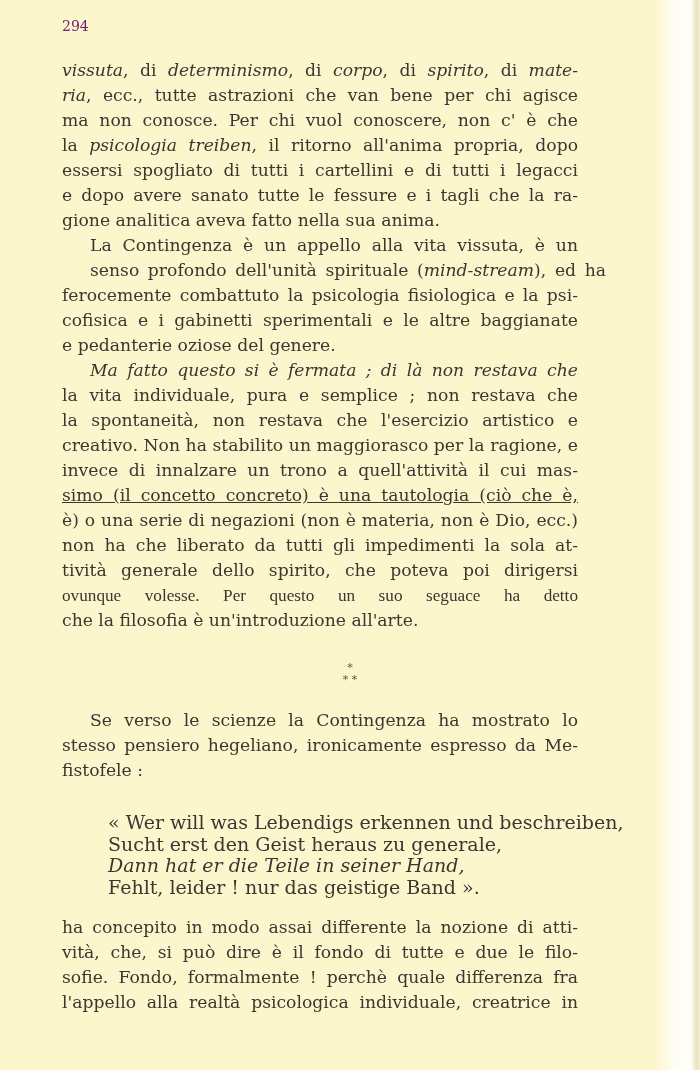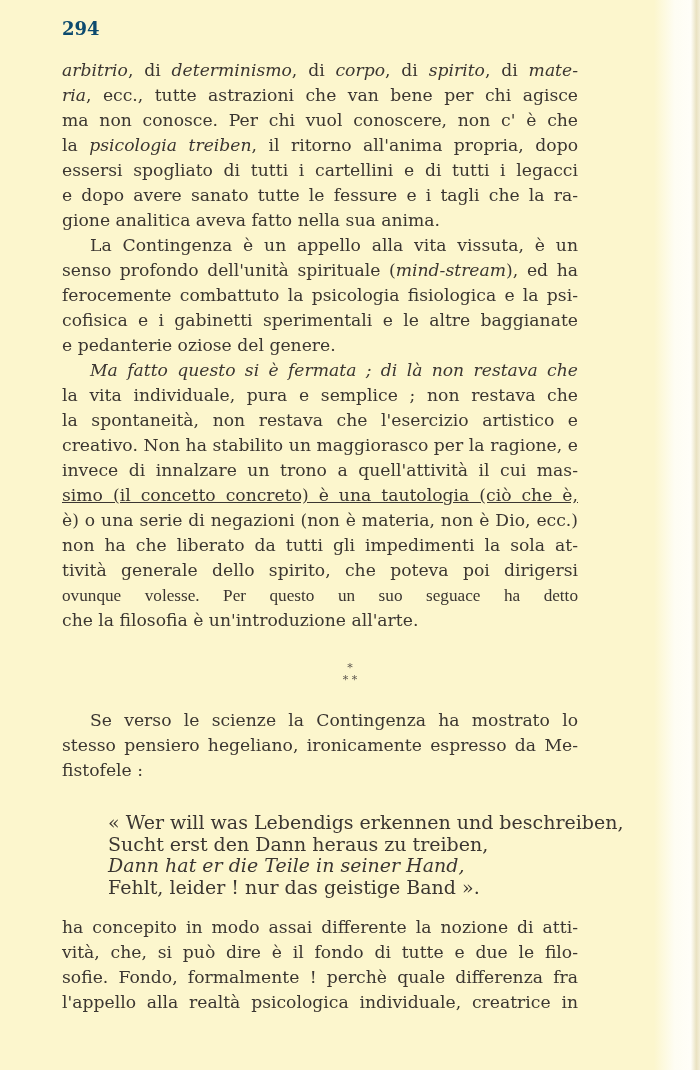--- a/index.html
+++ b/index.html
@@ -7,21 +7,21 @@
     width: 700px; height: 1070px; overflow: hidden; position: relative;
     background: #fcf6cd;
     font-family: "DejaVu Serif", "Liberation Serif", serif;
     color: #3b3631;
   }
   .gutter {
     position: absolute; top: 0; right: 0; width: 46px; height: 1070px;
     background: linear-gradient(to right, rgba(252,246,205,0) 0%, #fefdf3 45%, #fffef8 80%, #e9e2c2 92%, #f4efd8 100%);
   }
   .header { position: absolute; top: 18px; left: 62px; width: 516px; height: 20px; }
-  .page-number { position: absolute; left: 0; top: 0; font-size: 18px; color: #0c4a6e; font-weight: bold; }
+  .page-number { position: absolute; left: 0; top: 0; font-size: 14px; color: #701a75; }
   .running-head { position: absolute; left: 0; right: 0; top: 1px; text-align: center; font-size: 11px; letter-spacing: 0.5px; color: #4a443d; }
   .line {
     position: absolute; left: 62px; width: 516px; height: 25px;
     font-size: 17.2px; line-height: 25px; white-space: nowrap;
     text-align: justify; text-align-last: justify;
   }
   .line.last { text-align-last: left; }
   .line.indent { padding-left: 28px; width: 488px; }
   .line i { font-style: italic; }
   .asterism { position: absolute; left: 0; width: 700px; text-align: center; font-size: 11px; color: #5a544c; line-height: 11px; }
@@ -31,31 +31,31 @@
 <body>
 
 <div class="gutter"></div>
 
 <div class="header">
   <span class="page-number">294</span>
 </div>
 
 <div id="body-text">
     <div>
-      <div class="line" style="top: 58px;"><i>arbitrio</i><span>, di </span><i>determinismo</i><span>, di </span><i>corpo</i><span>, di </span><i>spirito</i><span>, di </span><i>mate-</i></div>
+      <div class="line" style="top: 58px;"><i>vissuta</i><span>, di </span><i>determinismo</i><span>, di </span><i>corpo</i><span>, di </span><i>spirito</i><span>, di </span><i>mate-</i></div>
       <div class="line" style="top: 83px;"><i>ria</i><span>, ecc., tutte astrazioni che van bene per chi agisce</span></div>
       <div class="line" style="top: 108px;"><span>ma non conosce. Per chi vuol conoscere, non c' è che</span></div>
       <div class="line" style="top: 133px;"><span>la </span><i>psicologia treiben</i><span>, il ritorno all'anima propria, dopo</span></div>
       <div class="line" style="top: 158px;"><span>essersi spogliato di tutti i cartellini e di tutti i legacci</span></div>
       <div class="line" style="top: 183px;"><span>e dopo avere sanato tutte le fessure e i tagli che la ra-</span></div>
       <div class="line last" style="top: 208px;"><span>gione analitica aveva fatto nella sua anima.</span></div>
     </div>
     <div>
       <div class="line indent" style="top: 233px;"><span>La Contingenza è un appello alla vita vissuta, è un</span></div>
-      <div class="line" style="top: 258px;"><span>senso profondo dell'unità spirituale (</span><i>mind-stream</i><span>), ed ha</span></div>
+      <div class="line" style="top: 258px; margin-left: 28px;"><span>senso profondo dell'unità spirituale (</span><i>mind-stream</i><span>), ed ha</span></div>
       <div class="line" style="top: 283px;"><span>ferocemente combattuto la psicologia fisiologica e la psi-</span></div>
       <div class="line" style="top: 308px;"><span>cofisica e i gabinetti sperimentali e le altre baggianate</span></div>
       <div class="line last" style="top: 333px;"><span>e pedanterie oziose del genere.</span></div>
     </div>
     <div>
       <div class="line indent" style="top: 358px; font-style: italic;"><span>Ma fatto questo si è fermata ; di là non restava che</span></div>
       <div class="line" style="top: 383px;"><span>la vita individuale, pura e semplice ; non restava che</span></div>
       <div class="line" style="top: 408px;"><span>la spontaneità, non restava che l'esercizio artistico e</span></div>
       <div class="line" style="top: 433px;"><span>creativo. Non ha stabilito un maggiorasco per la ragione, e</span></div>
       <div class="line" style="top: 458px;"><span>invece di innalzare un trono a quell'attività il cui mas-</span></div>
@@ -77,16 +77,16 @@
       <div class="line" style="top: 965px;"><span>sofie. Fondo, formalmente ! perchè quale differenza fra</span></div>
       <div class="line" style="top: 990px;"><span>l'appello alla realtà psicologica individuale, creatrice in</span></div>
     </div>
   </div>
 
 <div class="asterism" style="top:662px;">*</div>
 <div class="asterism" style="top:674px;">* *</div>
 
 <div id="quote-block">
     <div class="quote" style="top: 812px;">« Wer will was Lebendigs erkennen und beschreiben,</div>
-    <div class="quote" style="top: 833.5px;">Sucht erst den Dann heraus zu treiben,</div>
+    <div class="quote" style="top: 833.5px;">Sucht erst den Geist heraus zu generale,</div>
     <div class="quote" style="top: 855px; font-style: italic;">Dann hat er die Teile in seiner Hand,</div>
     <div class="quote" style="top: 876.5px;">Fehlt, leider ! nur das geistige Band ».</div>
   </div>
 
 </body></html>

